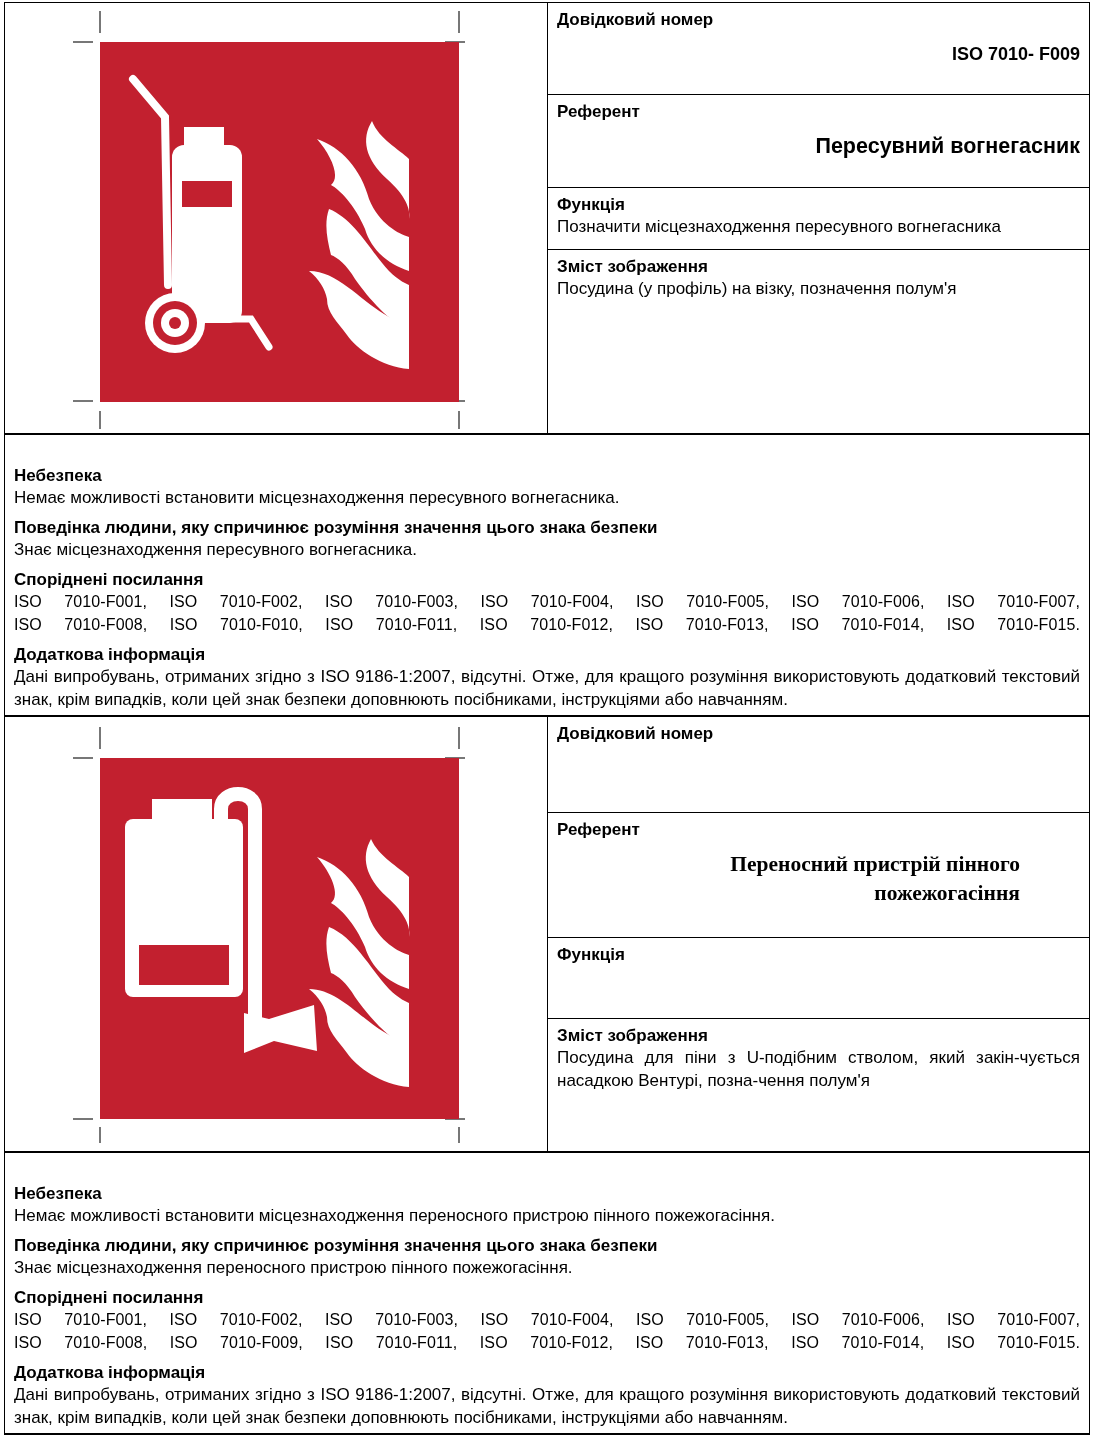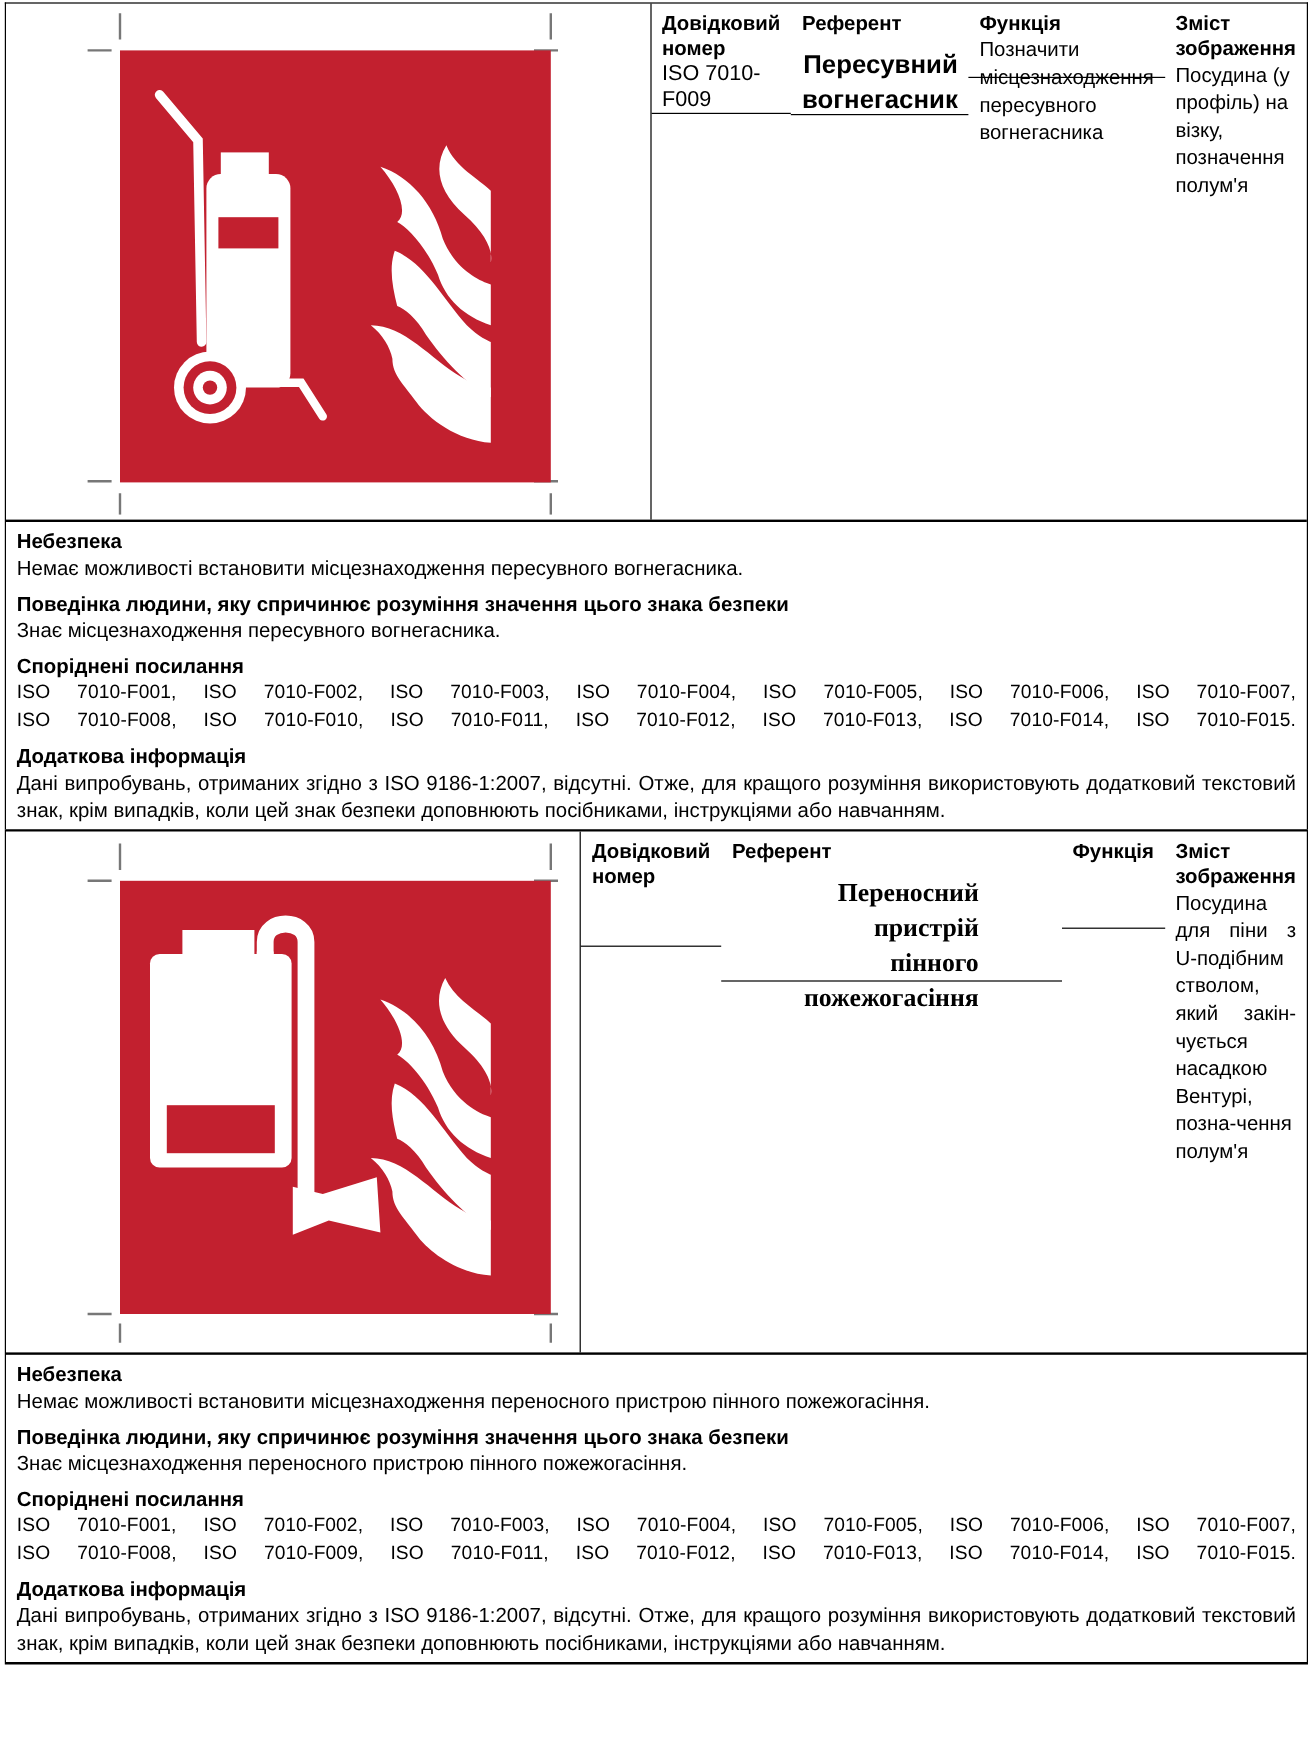--- a/index.html
+++ b/index.html
@@ -3,29 +3,29 @@
 <meta charset="utf-8">
 <style>
   html, body { margin: 0; padding: 0; background: #ffffff; }
   body { width: 1096px; height: 1451px; position: relative; font-family: "Liberation Sans", sans-serif; color: #000; overflow: hidden; }
   .sheet { position: absolute; left: 4px; top: 2px; width: 1086px; }
   .entry { border: 1px solid #000; border-bottom: none; }
   .entry + .entry { border-top: 2px solid #000; }
   .entry:last-child { border-bottom: 2px solid #000; }
   .top { display: flex; border-bottom: 2px solid #000; }
   .img-cell { width: 542px; border-right: 1px solid #000; position: relative; }
-  .info-cell { flex: 1; display: flex; flex-direction: row; }
+  .info-cell { flex: 1; display: flex; flex-direction: column; }
   .info-row { border-bottom: 1px solid #000; padding: 6px 9px 0 9px; box-sizing: border-box; }
   .info-row:last-child { border-bottom: none; flex: 1; }
   .lbl { font-weight: bold; font-size: 17px; line-height: 21px; }
-  .refnum { font-weight: normal; font-size: 18px; text-align: left; }
+  .refnum { font-weight: bold; font-size: 18px; text-align: right; margin-top: 14px; }
   .referent { font-weight: bold; font-size: 21.5px; text-align: right; line-height: 29px; margin-top: 10px; }
   .txt { font-size: 17px; line-height: 23px; }
   .just { text-align: justify; text-align-last: left; }
-  .bottom { padding: 6px 9px 4px 9px; }
+  .bottom { padding: 6px 9px 4px 9px; margin-top: 24px; }
   .bottom .sec { margin-bottom: 8px; }
   .bottom .sec:last-child { margin-bottom: 0; }
   .refs { font-size: 16px; line-height: 23px; text-align: justify; text-align-last: justify; letter-spacing: 0.1px; }
   .sign-wrap { position: absolute; left: 64px; top: 6px; width: 400px; height: 420px; }
   .sign-wrap svg { display: block; }
 </style>
 </head>
 <body>
 
 <div class="sheet">

